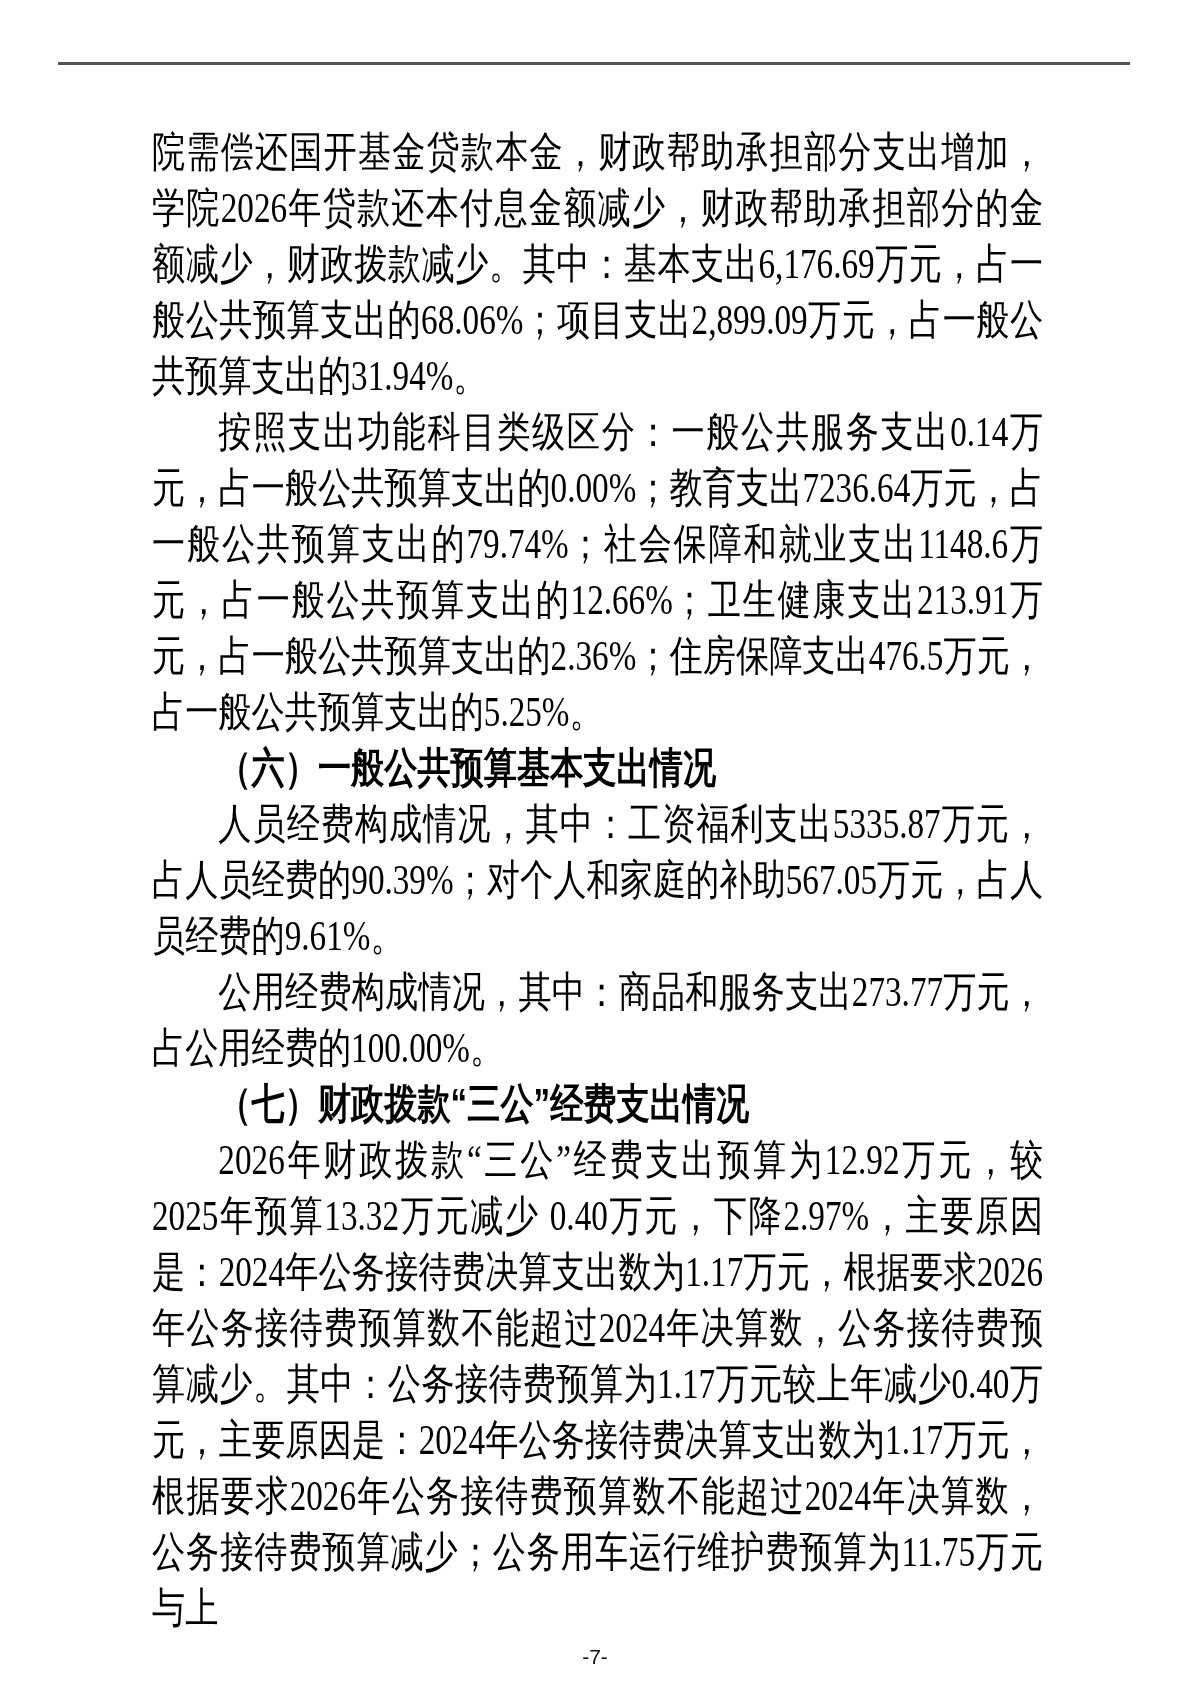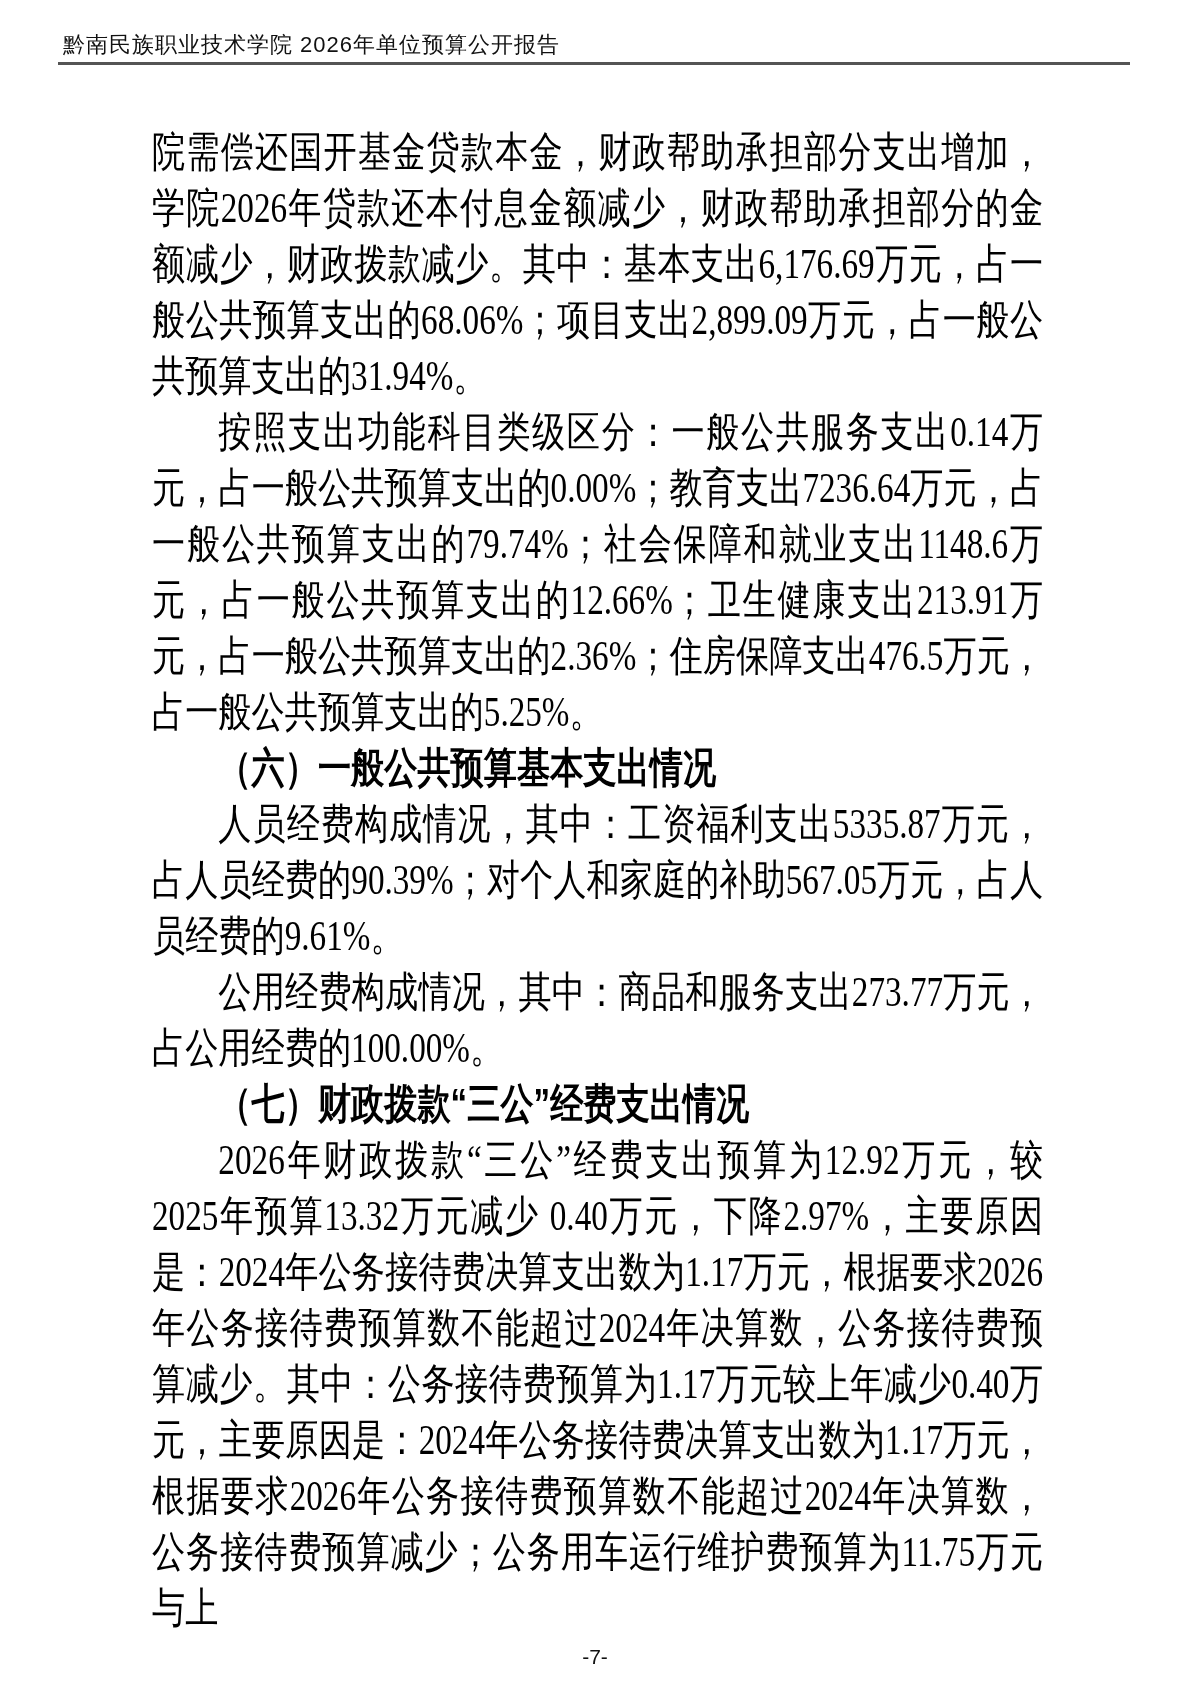--- a/index.html
+++ b/index.html
@@ -72,21 +72,20 @@
     font-family: "Liberation Sans", sans-serif;
     font-size: 21px;
     color: #111111;
   }
 </style>
 </head>
 <body>
 
 <div class="page">
 
-  <div class="doc-header">黔南民族职业技术学院 2026年单位预算公开报告</div>
 
   <div class="doc-header-rule"></div>
 
   <div class="doc-content">
     <p class="para no-indent">院需偿还国开基金贷款本金，财政帮助承担部分支出增加，学院2026年贷款还本付息金额减少，财政帮助承担部分的金额减少，财政拨款减少。其中：基本支出6,176.69万元，占一般公共预算支出的68.06%；项目支出2,899.09万元，占一般公共预算支出的31.94%。</p>
     <p class="para">按照支出功能科目类级区分：一般公共服务支出0.14万元，占一般公共预算支出的0.00%；教育支出7236.64万元，占一般公共预算支出的79.74%；社会保障和就业支出1148.6万元，占一般公共预算支出的12.66%；卫生健康支出213.91万元，占一般公共预算支出的2.36%；住房保障支出476.5万元，占一般公共预算支出的5.25%。</p>
     <h3 class="heading">（六）一般公共预算基本支出情况</h3>
     <p class="para">人员经费构成情况，其中：工资福利支出5335.87万元，占人员经费的90.39%；对个人和家庭的补助567.05万元，占人员经费的9.61%。</p>
     <p class="para">公用经费构成情况，其中：商品和服务支出273.77万元，占公用经费的100.00%。</p>
     <h3 class="heading">（七）财政拨款“三公”经费支出情况</h3>

